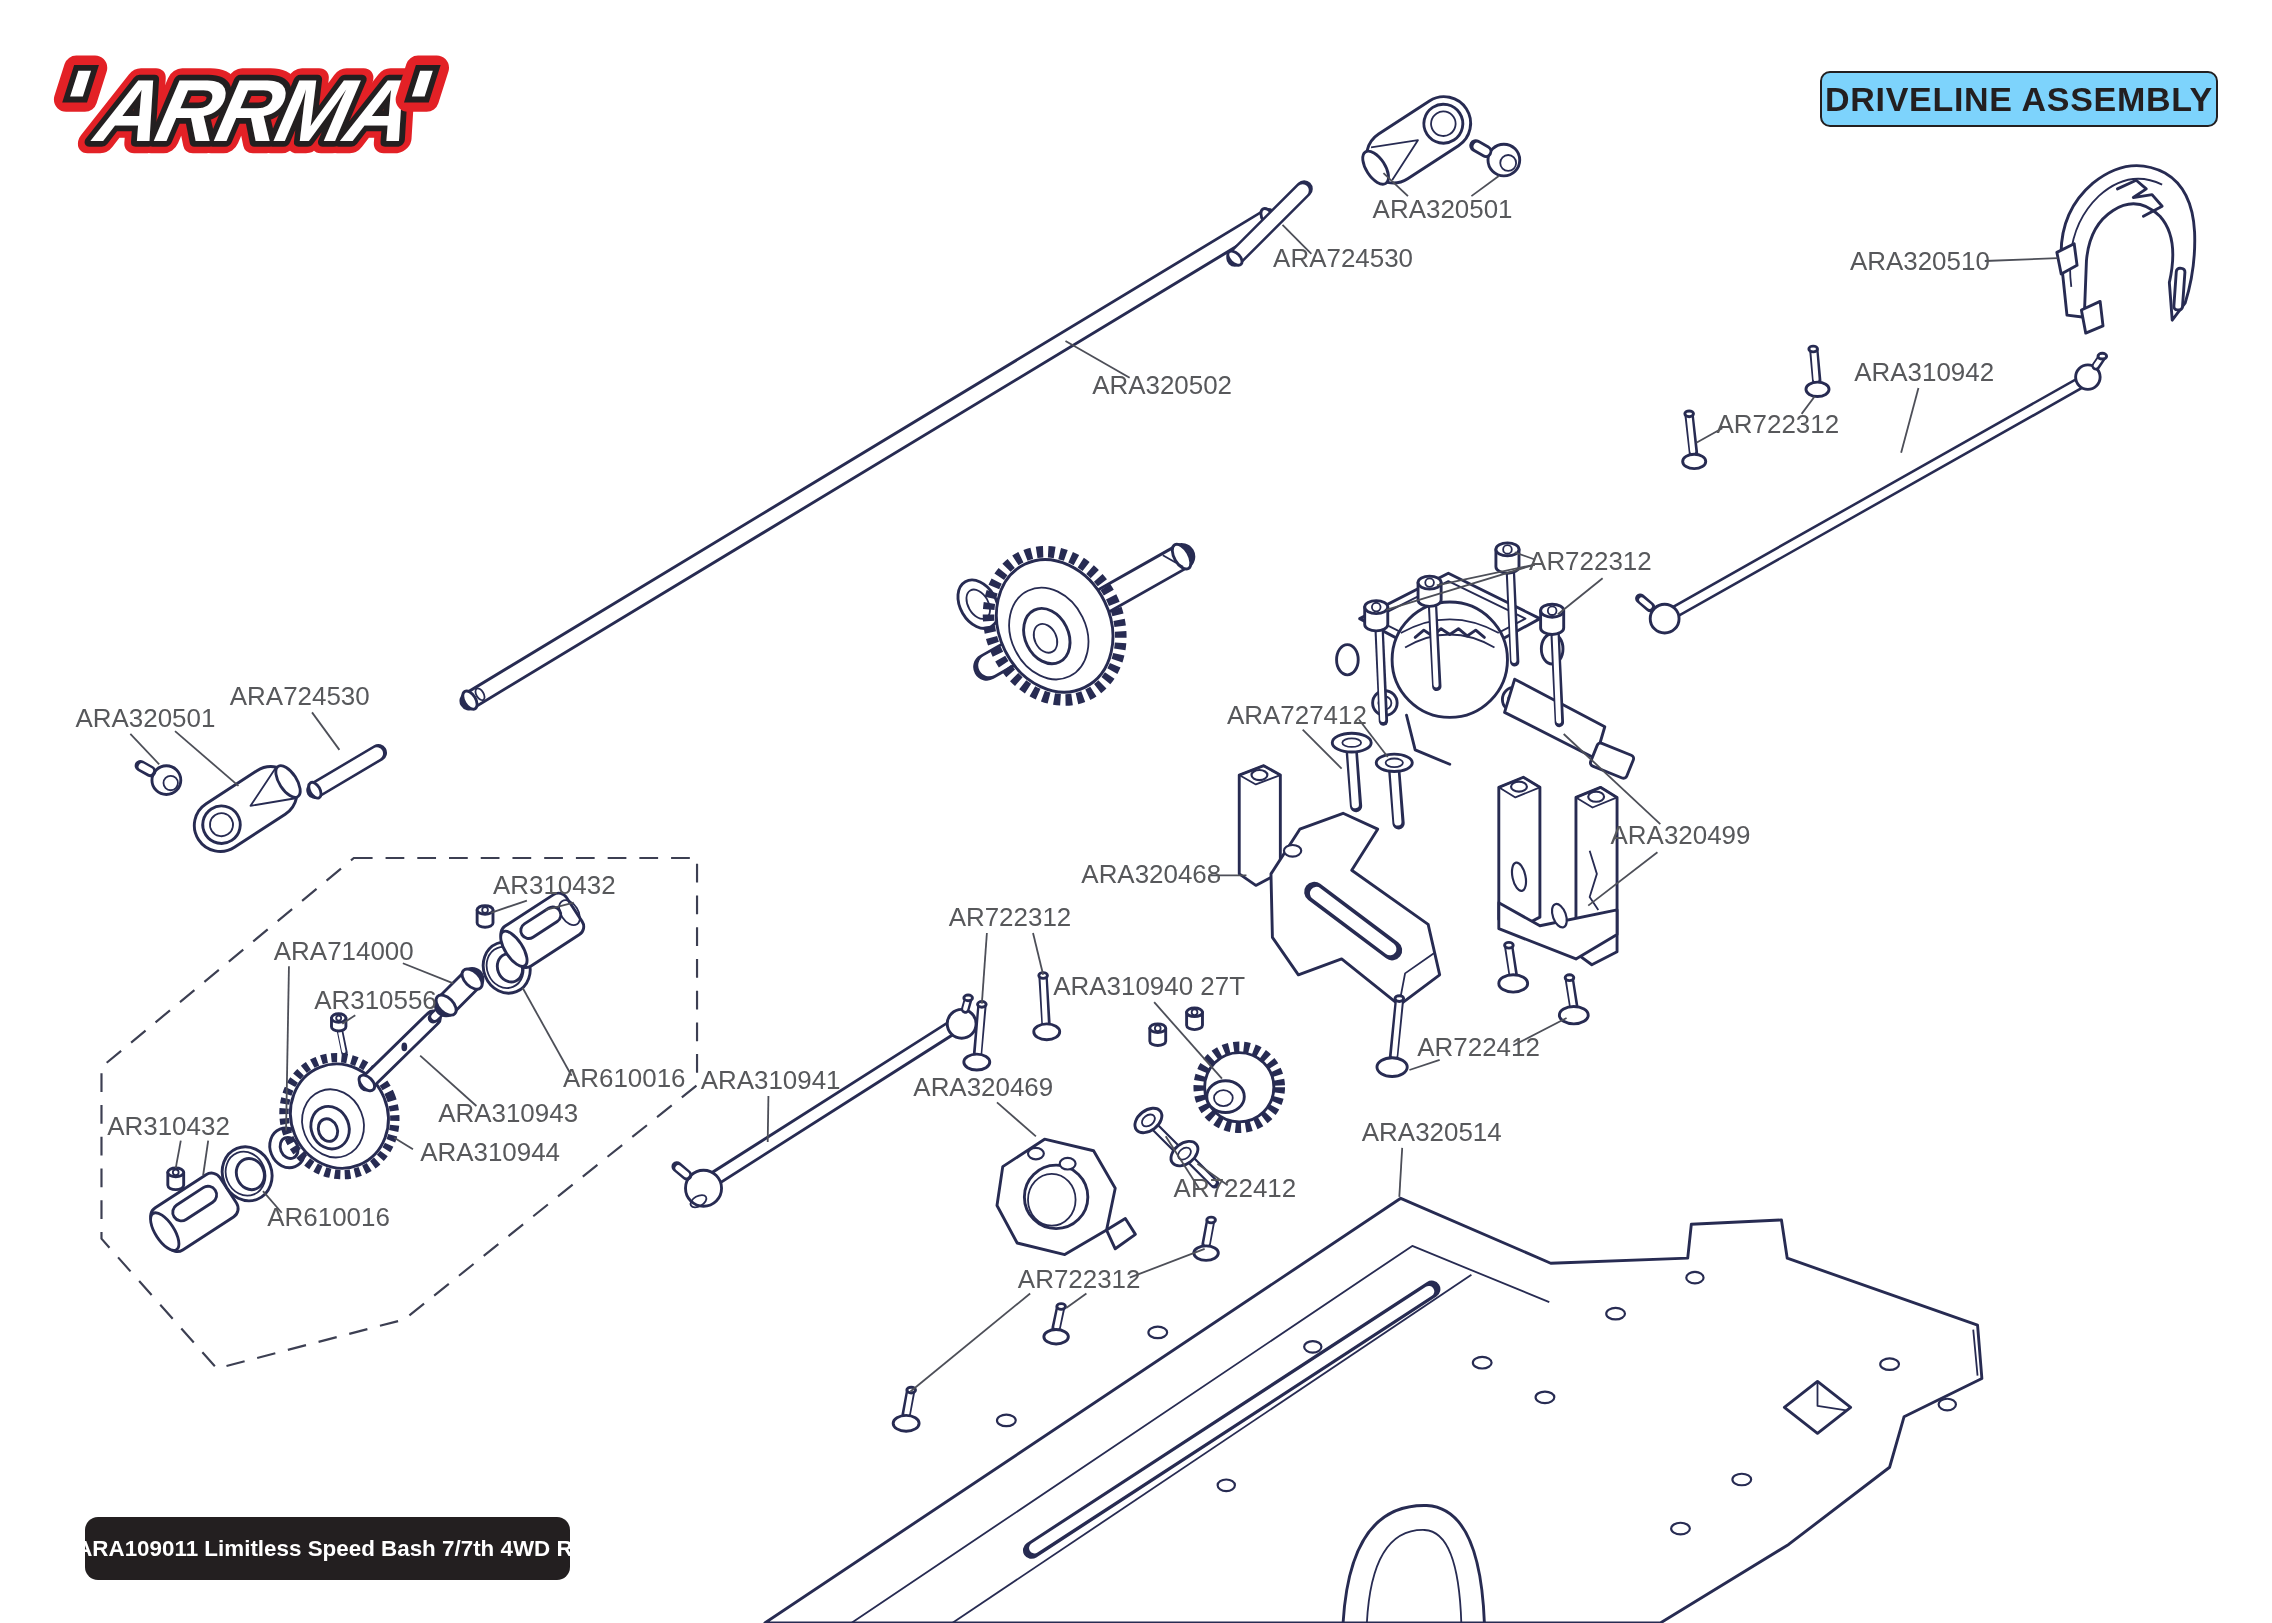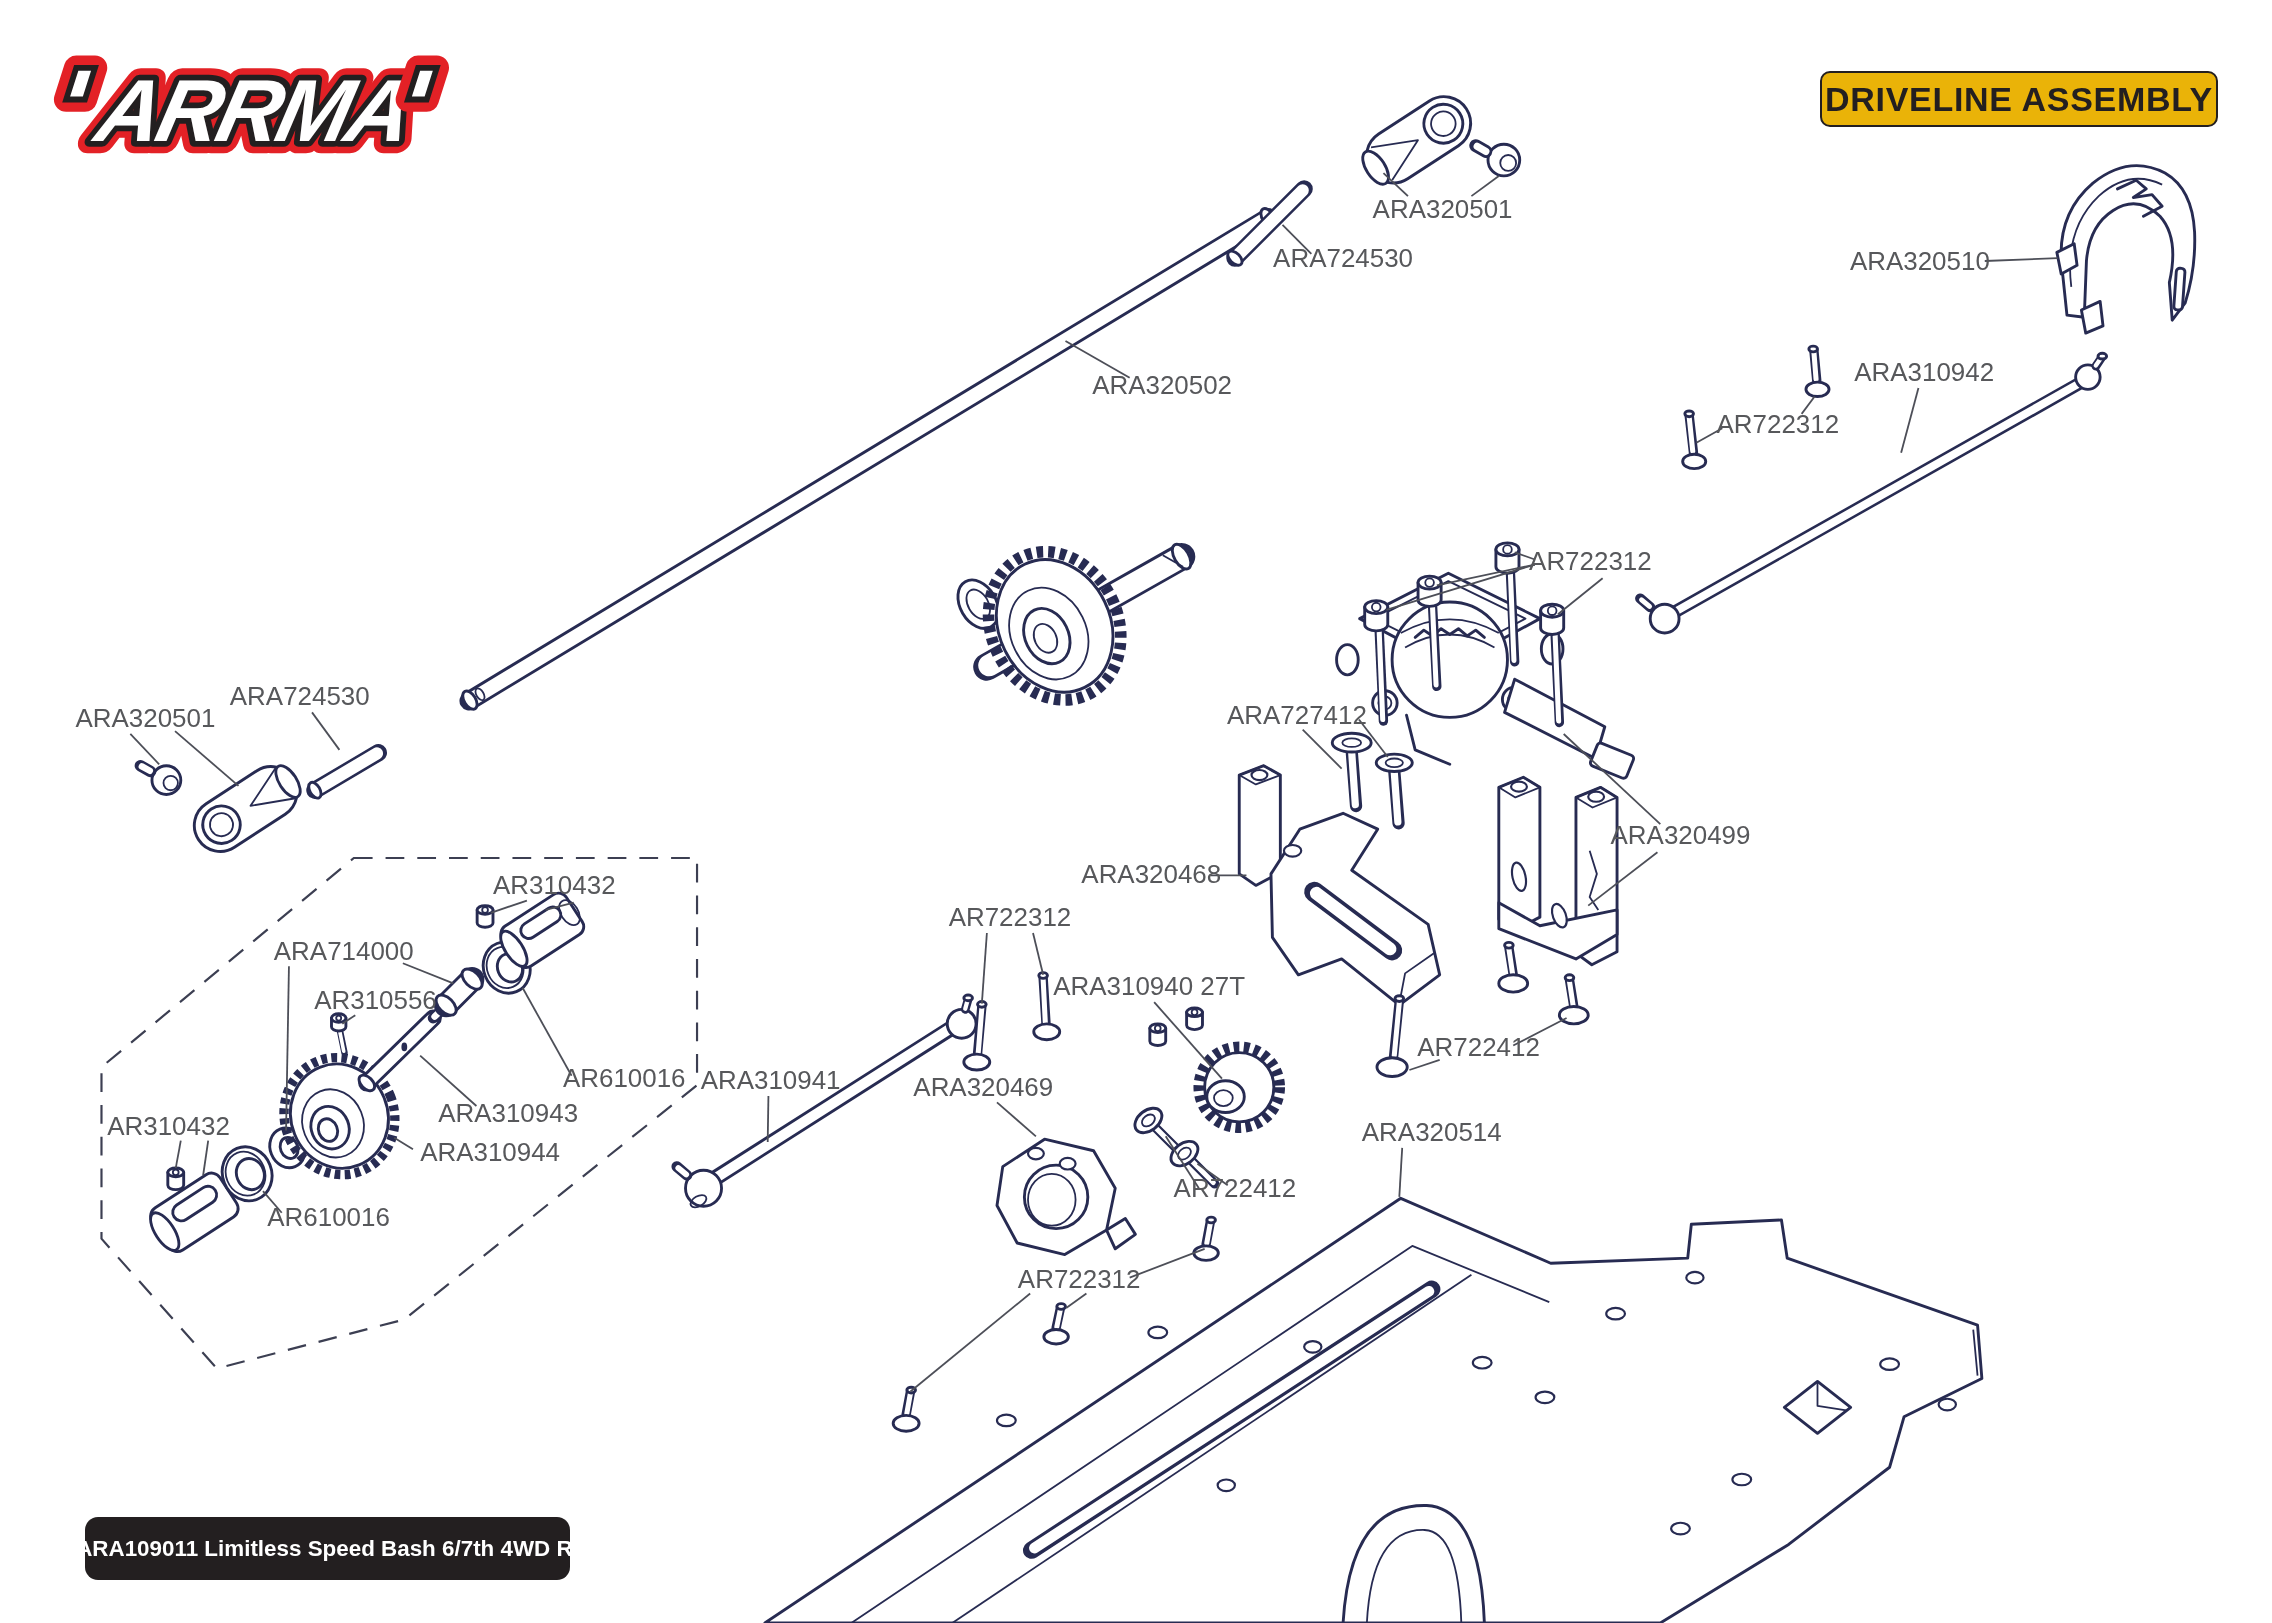--- a/index.html
+++ b/index.html
@@ -13,21 +13,21 @@
   .dk{stroke:#272b52;stroke-linecap:round;}
   .wh{stroke:#ffffff;stroke-linecap:round;}
   .dash{fill:none;stroke:#3c3f52;stroke-width:3;stroke-dasharray:26 18;}
   .teeth{fill:none;stroke:#272b52;}
   .plabel{font-family:"Liberation Sans",sans-serif;font-size:36px;fill:#57585b;text-anchor:middle;}
   .leader{stroke:#4d4f58;stroke-width:2.5;fill:none;}
   .hole{fill:#ffffff;stroke:#272b52;stroke-width:3;}
   
   .title-box{position:absolute;left:1820px;top:71px;width:394px;height:52px;
     border:2.9px solid #231f20;border-radius:10px;display:flex;align-items:center;justify-content:center;
-    font-size:34px;font-weight:bold;color:#231f20;letter-spacing:0.7px;background:#eab308;}
+    font-size:34px;font-weight:bold;color:#231f20;letter-spacing:0.7px;background:#7dd3fc;}
   .footer-badge{position:absolute;left:85px;top:1517px;width:485px;height:63px;background:#231f20;
     border-radius:13px;display:flex;align-items:center;justify-content:center;
     font-size:22.4px;font-weight:bold;color:#ffffff;white-space:nowrap;}
   .logo-red{fill:none;stroke:#e32126;stroke-width:34;stroke-linejoin:round;}
   .logo-blk{fill:none;stroke:#231f20;stroke-width:16;stroke-linejoin:round;}
   .logo-wht{fill:#ffffff;}
   .logo-txt{font-family:"Liberation Sans",sans-serif;font-weight:bold;font-style:italic;
             font-size:122px;letter-spacing:-5px;text-anchor:middle;}
 </style>
 </head>
@@ -489,17 +489,17 @@
         <line x1="1566" y1="1772" x2="1670" y2="1732" class="leader"></line>
         <text x="1496" y="1787" class="plabel">AR722312</text>
       </g>
 </svg>
 
   <div class="title-box">
     <span>DRIVELINE ASSEMBLY</span>
   </div>
 
   <div class="footer-badge">
-    <span>C-ARA109011 Limitless Speed Bash 6/7th 4WD RTR</span>
+    <span>C-ARA109011 Limitless Speed Bash 7/7th 4WD RTR</span>
   </div>
 
 </div>
 
 
 </body></html>

